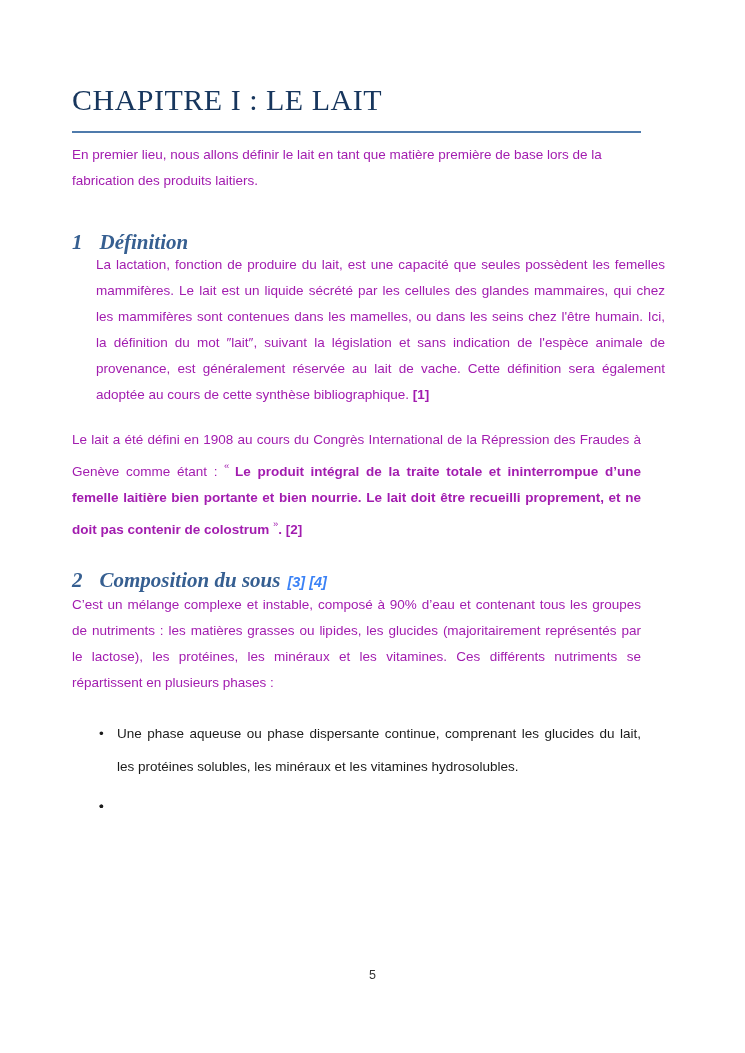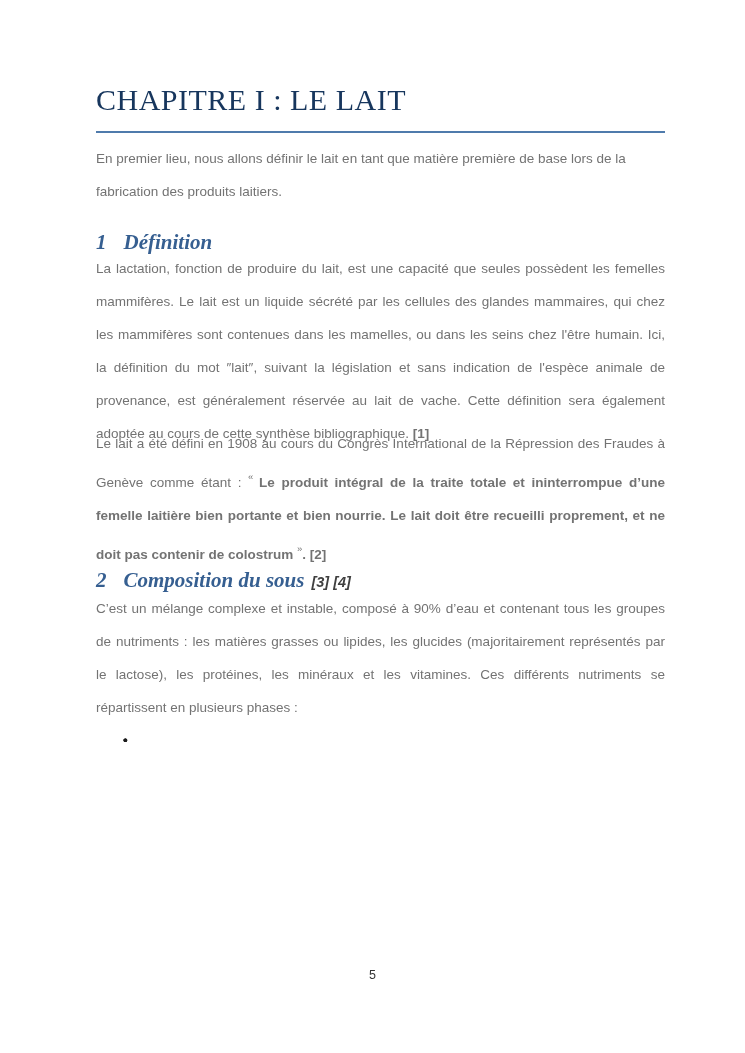--- a/index.html
+++ b/index.html
@@ -2,43 +2,43 @@
 <html><head>
 <meta charset="utf-8">
 <style>
   * { margin:0; padding:0; box-sizing:border-box; }
   html,body { background:#ffffff; }
   .page {
     position:relative; width:745px; height:1053px; background:#ffffff;
     font-family:"Liberation Sans","DejaVu Sans",sans-serif;
     color:#1b1b1b; overflow:hidden;
   }
-  .block { position:absolute; left:96px; width:569px; }
+  .block { position:absolute; left:72px; width:569px; }
 
   .doc-title {
     font-family:"Liberation Serif","DejaVu Serif",serif;
     font-weight:400; font-size:30px; letter-spacing:0.5px;
     color:#17365D; line-height:40px;
     padding-bottom:11px; border-bottom:2px solid #4F7BAC;
   }
 
-  p.body-text { font-size:13.5px; line-height:33px; color:#737373; }
+  p.body-text { font-size:13.5px; line-height:26px; color:#a21caf; }
   .justified { text-align:justify; }
 
   .section-heading {
     font-family:"Liberation Serif","DejaVu Serif",serif;
     font-weight:700; font-size:21px; color:#365F91; line-height:26px;
     white-space:nowrap;
     font-style:italic;
   }
   .section-heading .sec-num { display:inline-block; }
   .section-heading .sec-label { display:inline-block; margin-left:17px; }
   .heading-refs {
     font-family:"Liberation Sans","DejaVu Sans",sans-serif;
-    font-weight:700; font-size:14.5px; color:#404040; margin-left:7px;
+    font-weight:700; font-size:14.5px; color:#3b82f6; margin-left:7px;
   }
 
   .bold-run { font-weight:700; }
   .cite { font-weight:700; }
   .qmark { font-size:9.5px; vertical-align:7px; font-weight:400; }
 
   ul.phase-list { list-style:none; }
   ul.phase-list li {
     position:relative; padding-left:45px; margin-bottom:7px;
     font-size:13.5px; line-height:33px; text-align:justify;
@@ -63,39 +63,39 @@
   </div>
 
   <div class="block" style="top:142px;">
     <p class="body-text">En premier lieu, nous allons définir le lait en tant que matière première de base lors de la fabrication des produits laitiers.</p>
   </div>
 
   <div class="block" style="top:229px;">
     <h2 class="section-heading"><span class="sec-num">1</span><span class="sec-label">Définition</span></h2>
   </div>
 
-  <div class="block" style="top:252px;">
+  <div class="block" style="top:252px;margin-left:24px;">
     <p class="body-text justified"><span>La lactation, fonction de produire du lait, est une capacité que seules possèdent les femelles mammifères. Le lait est un liquide sécrété par les cellules des glandes mammaires, qui chez les mammifères sont contenues dans les mamelles, ou dans les seins chez l'être humain. Ici, la définition du mot ″lait″, suivant la législation et sans indication de l'espèce animale de provenance, est généralement réservée au lait de vache. Cette définition sera également adoptée au cours de cette synthèse bibliographique. </span><span class="cite">[1]</span></p>
   </div>
 
   <div class="block" style="top:427px;">
     <p class="body-text justified"><span>Le lait a été défini en 1908 au cours du Congrès International de la Répression des Fraudes à Genève comme étant : </span><span class="qmark">« </span><span class="bold-run">Le produit intégral de la traite totale et ininterrompue d’une femelle laitière bien portante et bien nourrie. Le lait doit être recueilli proprement, et ne doit pas contenir de colostrum </span><span class="qmark">»</span><span class="bold-run">. [2]</span></p>
   </div>
 
   <div class="block" style="top:567px;">
     <h2 class="section-heading"><span class="sec-num">2</span><span class="sec-label">Composition du sous</span><span class="heading-refs">[3] [4]</span></h2>
   </div>
 
   <div class="block" style="top:592px;">
     <p class="body-text justified">C’est un mélange complexe et instable, composé à 90% d’eau et contenant tous les groupes de nutriments : les matières grasses ou lipides, les glucides (majoritairement représentés par le lactose), les protéines, les minéraux et les vitamines. Ces différents nutriments se répartissent en plusieurs phases :</p>
   </div>
 
   <div class="block" style="top:717px;">
     <ul class="phase-list">
-      <li><span class="bullet-marker">•</span></li>
+      <li><span class="bullet-marker">•</span><span>Une phase aqueuse ou phase dispersante continue, comprenant les glucides du lait, les protéines solubles, les minéraux et les vitamines hydrosolubles.</span></li>
       <li><span class="bullet-marker">•</span></li>
       <li><span class="bullet-marker">•</span></li>
     </ul>
   </div>
 
   <div class="page-footer">5</div>
 
 </div>
 
 </body></html>

